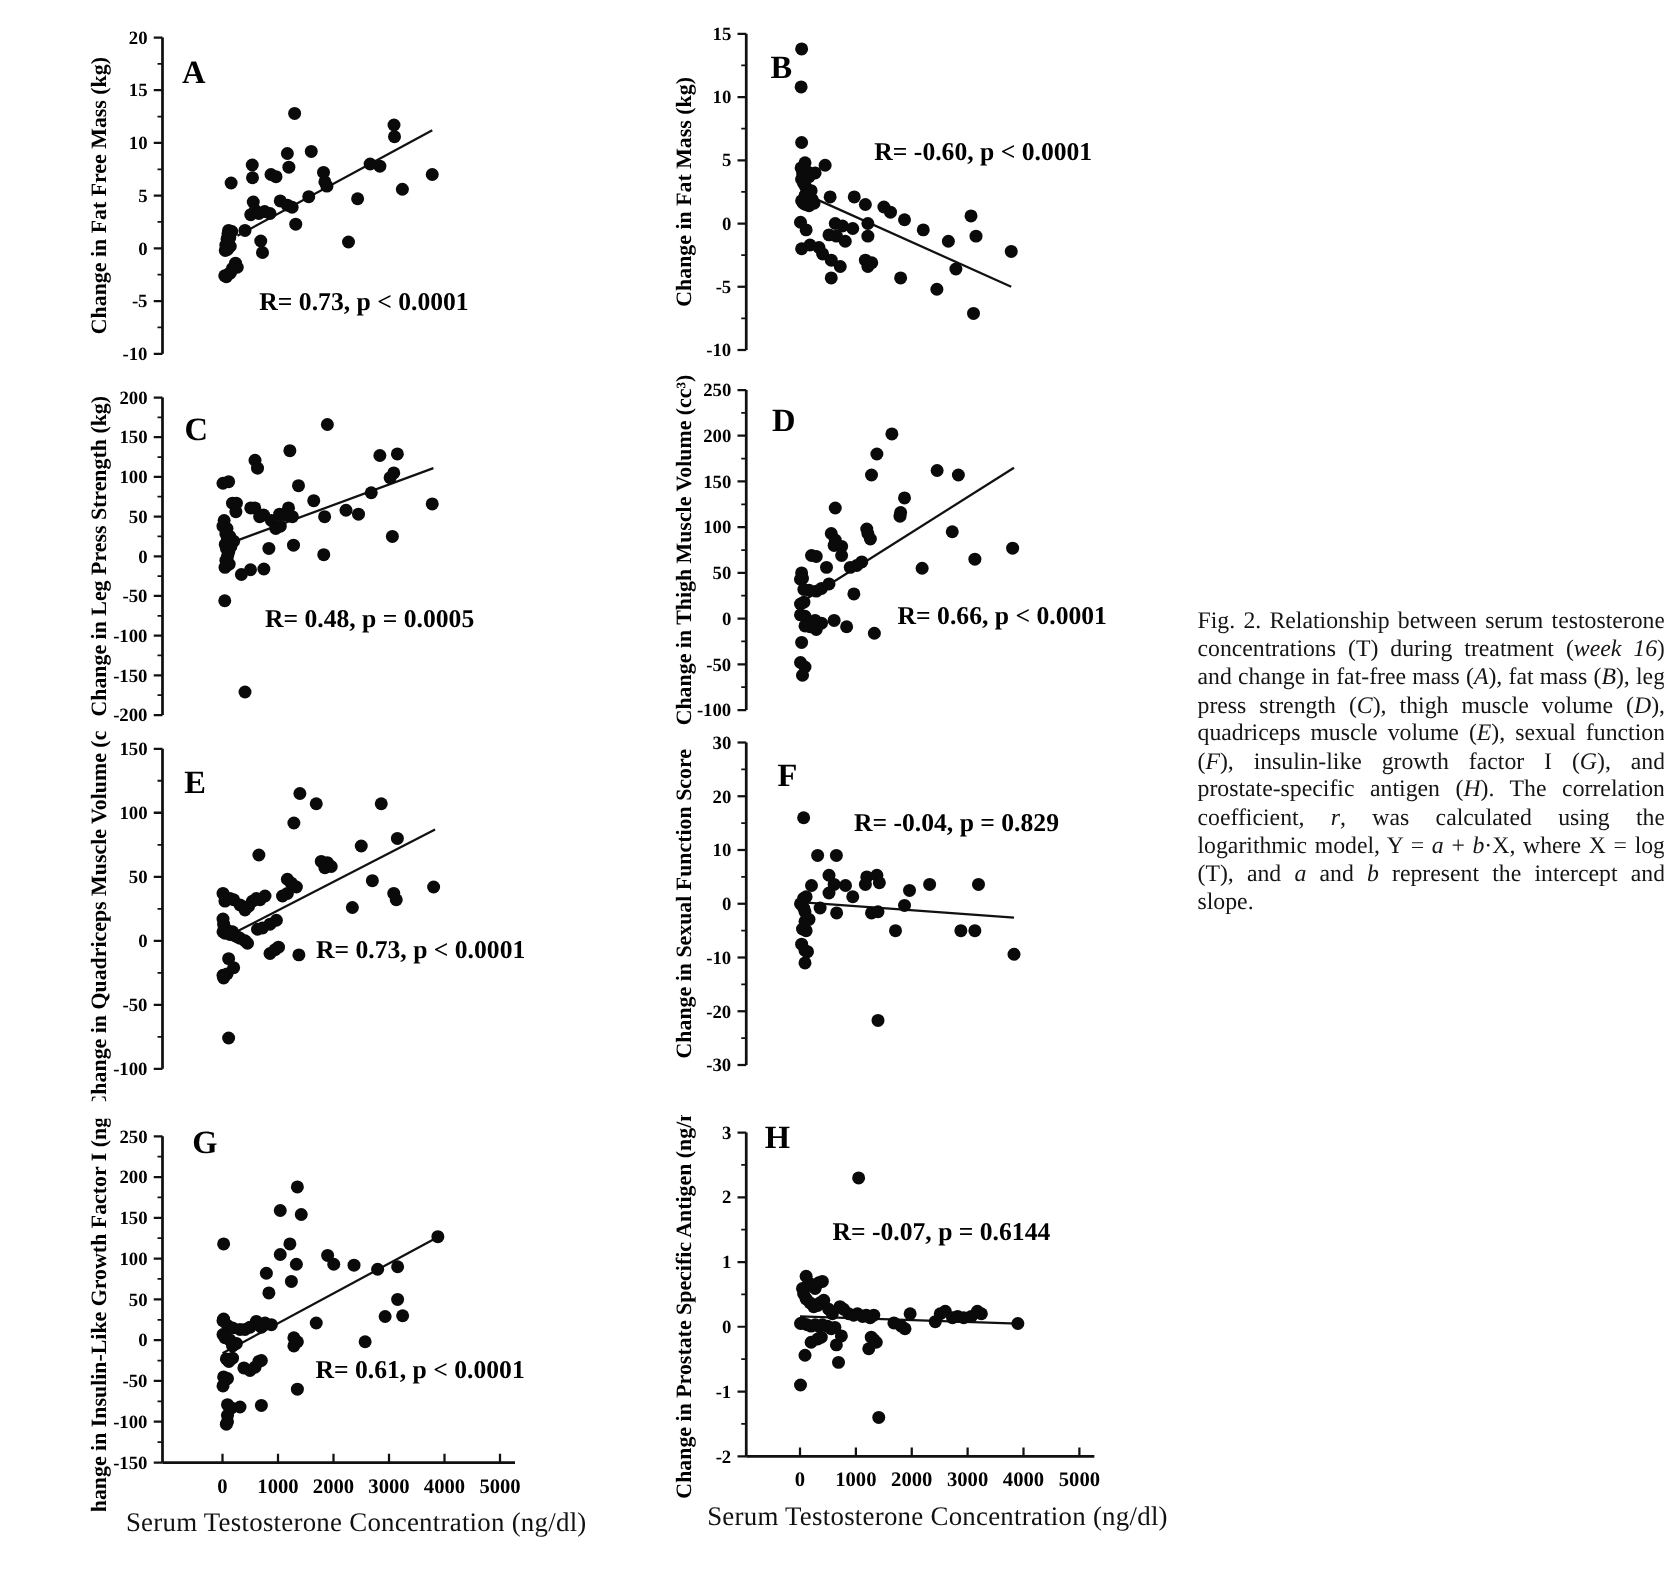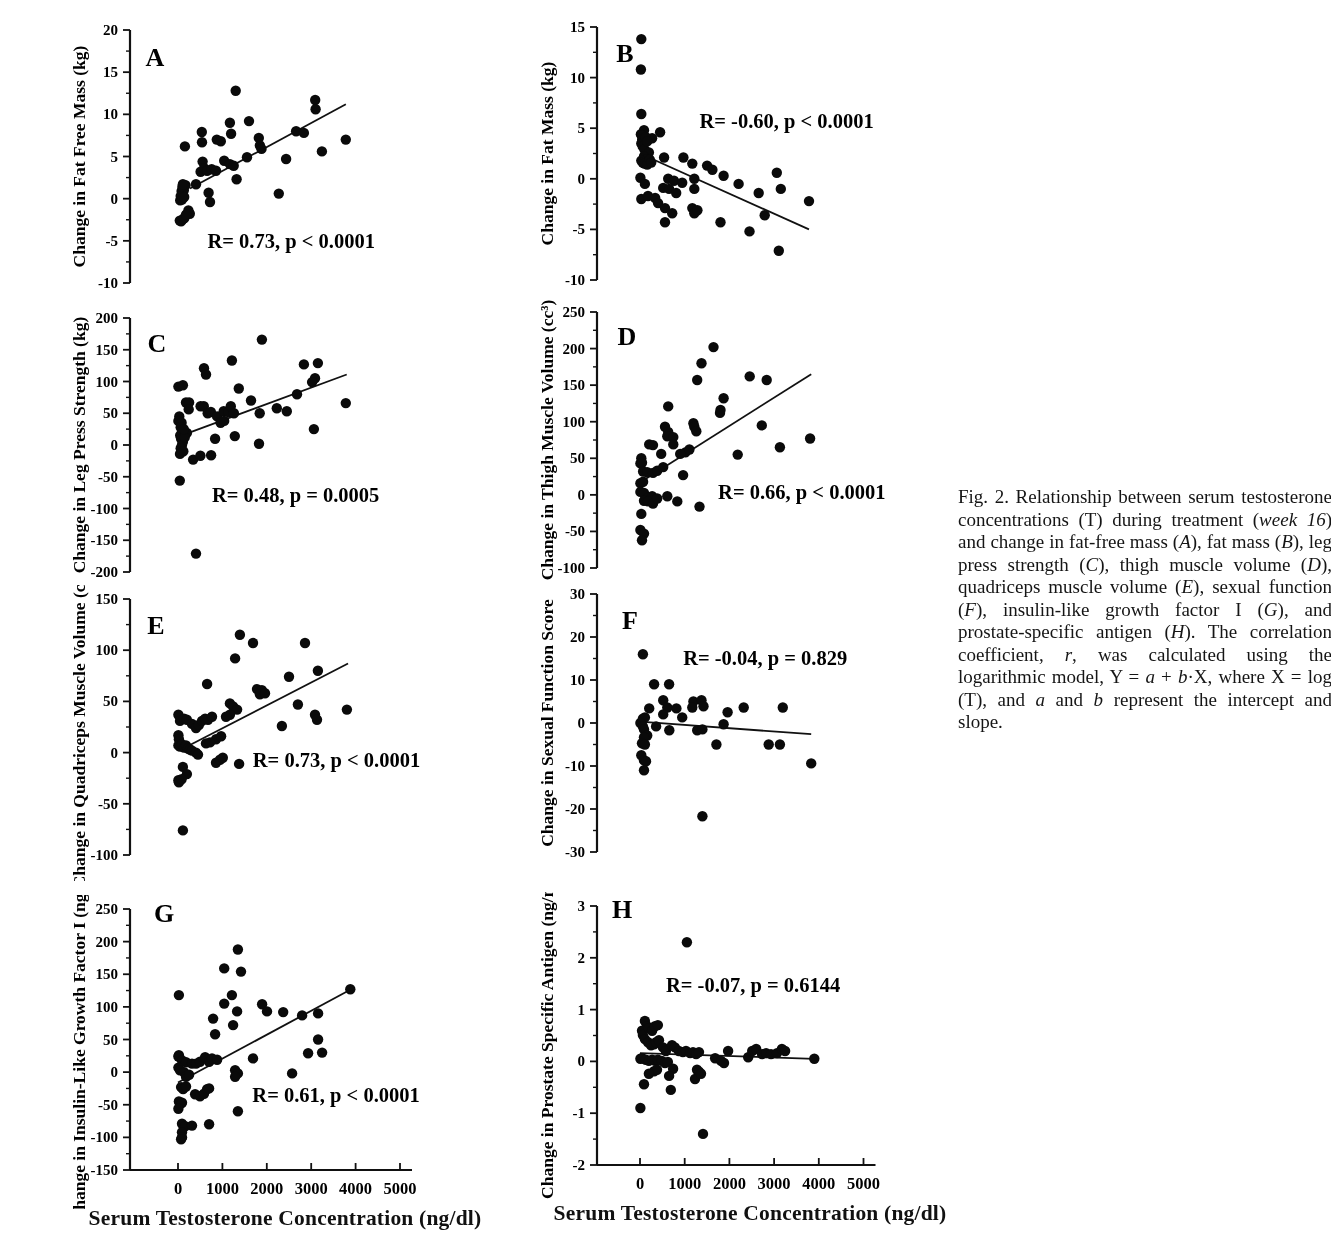--- a/index.html
+++ b/index.html
@@ -1,19 +1,19 @@
 <!DOCTYPE html>
 <html><head>
 <meta charset="utf-8">
 <style>
   html,body{margin:0;padding:0;background:#ffffff;}
   body{width:1331px;height:1260px;position:relative;font-family:"Liberation Serif",serif;color:#111;}
   .panel{position:absolute;}
   .panel svg{display:block;}
-  .xtitle{position:absolute;font-weight:bold;font-size:21.5px;text-align:center;letter-spacing:0.2px;}
+  .xtitle{position:absolute;font-weight:normal;font-size:21.5px;text-align:center;letter-spacing:0.2px;}
   .caption{position:absolute;font-size:19px;line-height:22.5px;text-align:justify;color:#151515;}
   .caption i{font-style:italic;}
 </style>
 </head>
 <body>
 
 <div>
   <div class="panel" style="left: 35px; top: 14px;">
       <svg width="440" height="294" xmlns="http://www.w3.org/2000/svg">
         <text transform="rotate(-90 50 142.5)" x="50" y="142.5" text-anchor="middle" font-family="Liberation Serif,serif" font-weight="bold" font-size="17.5">Change in Fat Free Mass (kg)</text>

